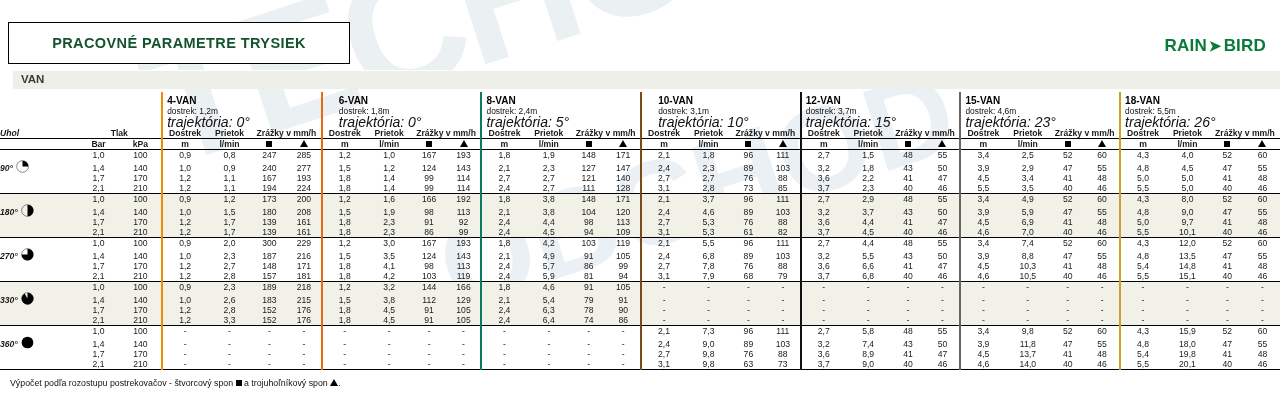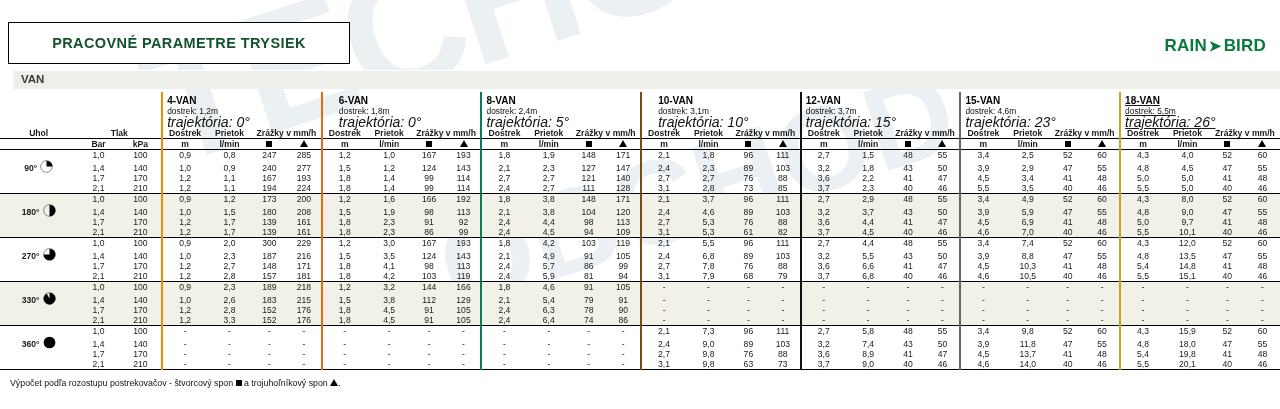--- a/index.html
+++ b/index.html
@@ -22,21 +22,21 @@
   table.main td,table.main th{padding:0;font-size:8.6px;color:#1a1a1a;vertical-align:bottom;}
 
   .grp-head{height:36px;vertical-align:top;}
   .grp-name{font-size:10px;font-weight:bold;color:#000;line-height:11px;}
   .grp-sub{font-size:8.4px;color:#111;line-height:11px;}
   .grp-traj{font-size:14px;font-style:italic;color:#111;line-height:11px;}
 
   .colhead td{font-size:8.6px;font-weight:bold;border-bottom:1.4px solid #000;padding-bottom:1px;}
   .unit td{font-size:8px;font-weight:bold;border-bottom:1.2px solid #000;padding-bottom:1px;}
 
-  .ang{font-size:11px;font-weight:bold;text-align:center;padding-left:10px;}
+  .ang{font-size:11px;font-weight:bold;text-align:left;padding-left:10px;font-style:italic;}
   .num{text-align:center;}
   .bar{text-align:center;}
   .kpa{text-align:center;}
 
   .rowband{background:#f1f1e8;}
 
   .grpsep{border-left-width:2.5px;border-left-style:solid;}
 
   .angcell{position:relative;}
   .pie{display:inline-block;width:13px;height:13px;margin-left:3px;vertical-align:-2px;}
@@ -127,21 +127,21 @@
         <td colspan="4" class="grpsep" style="border-left-color: rgb(17, 17, 17); padding-left: 4px;">
           <div class="grp-name">12-VAN</div>
           <div class="grp-sub">dostrek: 3,7m</div>
           <div class="grp-traj">trajektória: 15°</div>
         </td>
         <td colspan="4" class="grpsep" style="border-left-color: rgb(102, 102, 102); padding-left: 4px;">
           <div class="grp-name">15-VAN</div>
           <div class="grp-sub">dostrek: 4,6m</div>
           <div class="grp-traj">trajektória: 23°</div>
         </td>
-        <td colspan="4" class="grpsep" style="border-left-color: rgb(201, 162, 39); padding-left: 4px; text-decoration: underline;">
+        <td colspan="4" class="grpsep" style="border-left-color: rgb(201, 162, 39); padding-left: 4px;">
           <div class="grp-name">18-VAN</div>
           <div class="grp-sub">dostrek: 5,5m</div>
           <div class="grp-traj">trajektória: 26°</div>
         </td>
       </tr>
       <tr class="colhead">
         <td class="ang">Uhol</td>
         <td class="num" colspan="2">Tlak</td>
         <td class="num grpsep" style="border-left-color: rgb(240, 140, 0);">Dostrek</td>
         <td class="num">Prietok</td>

